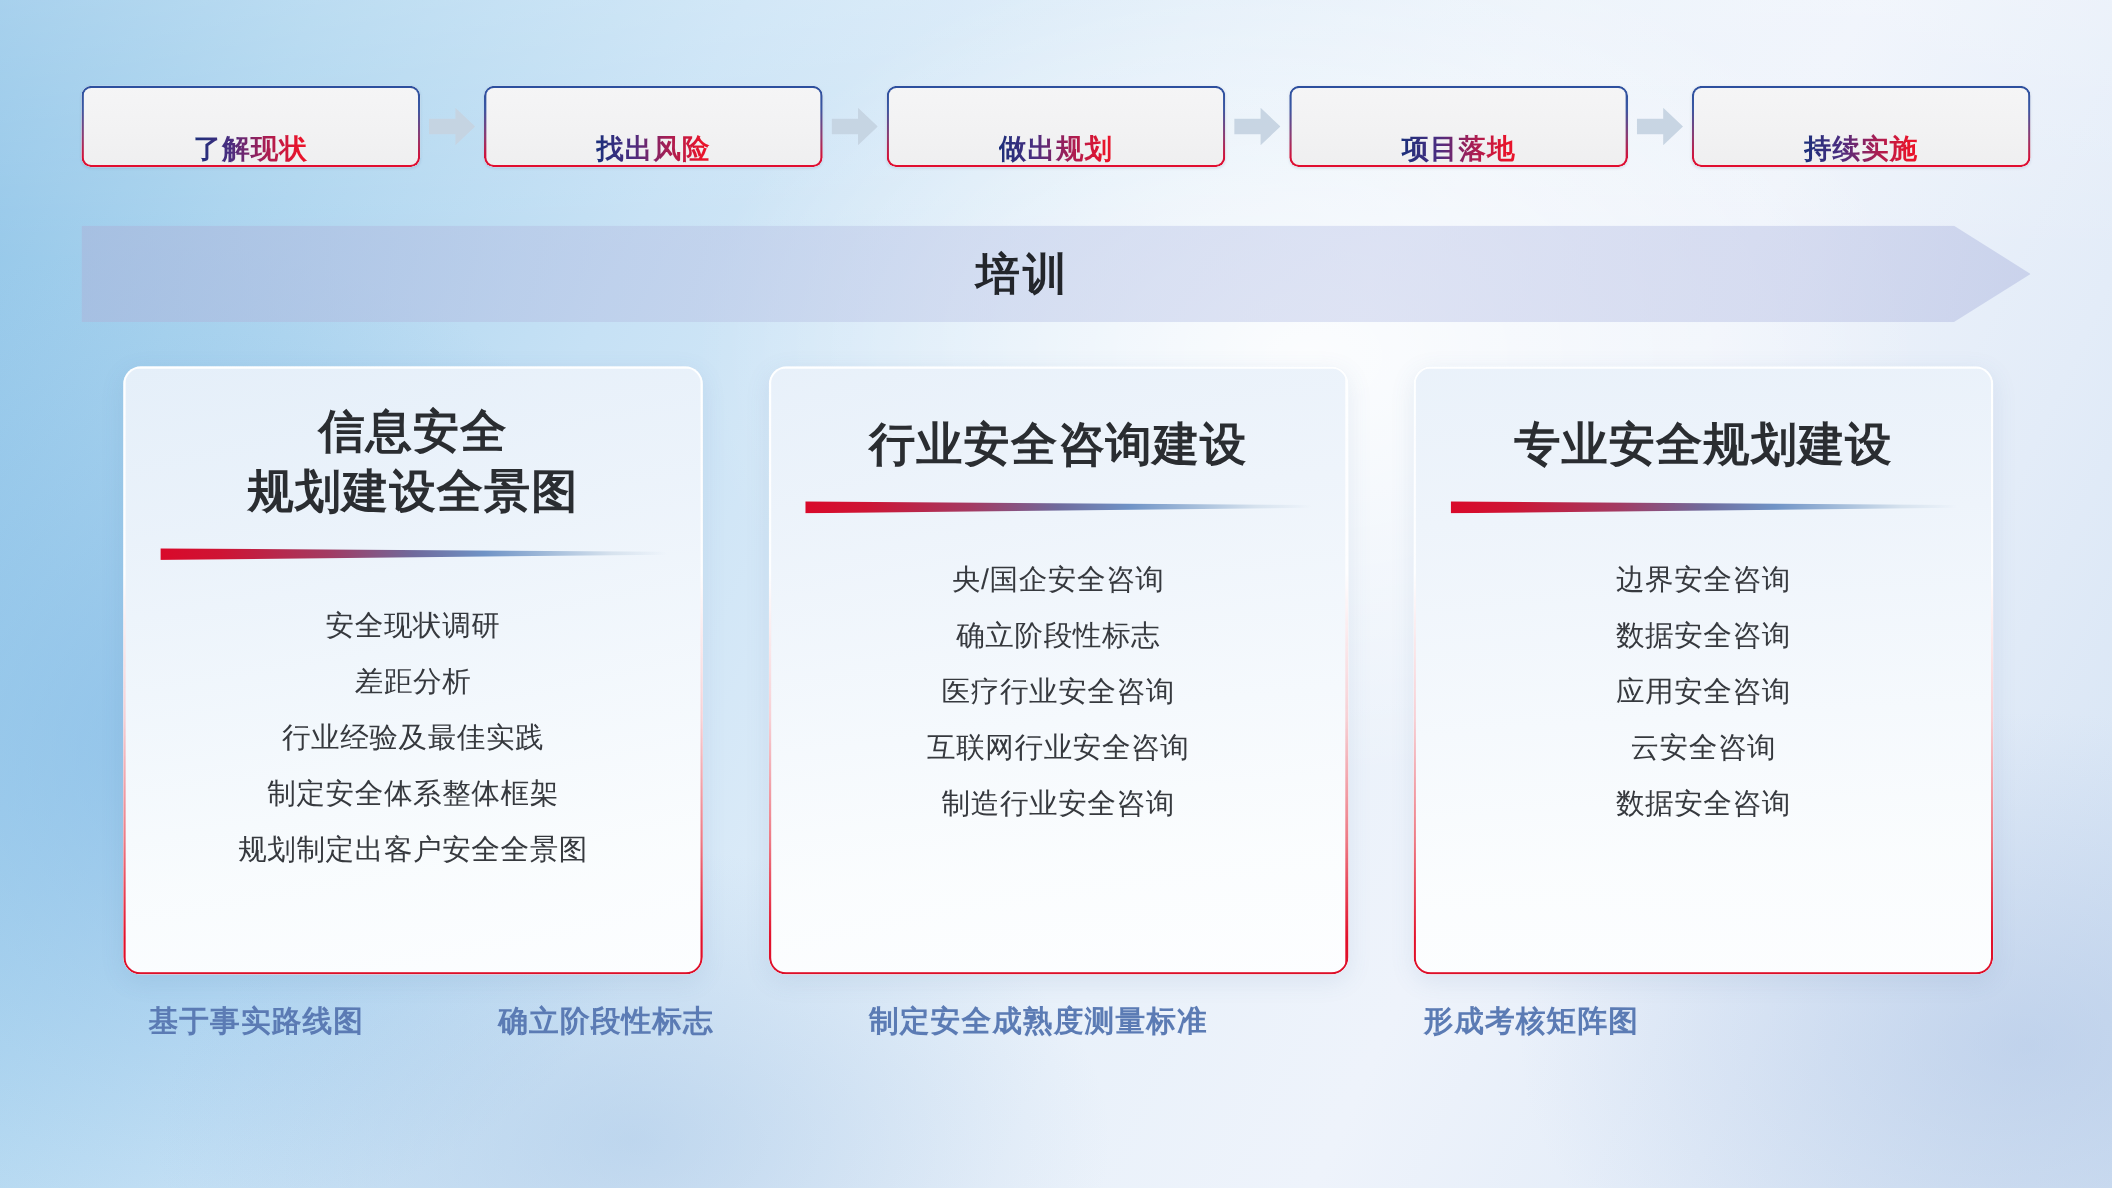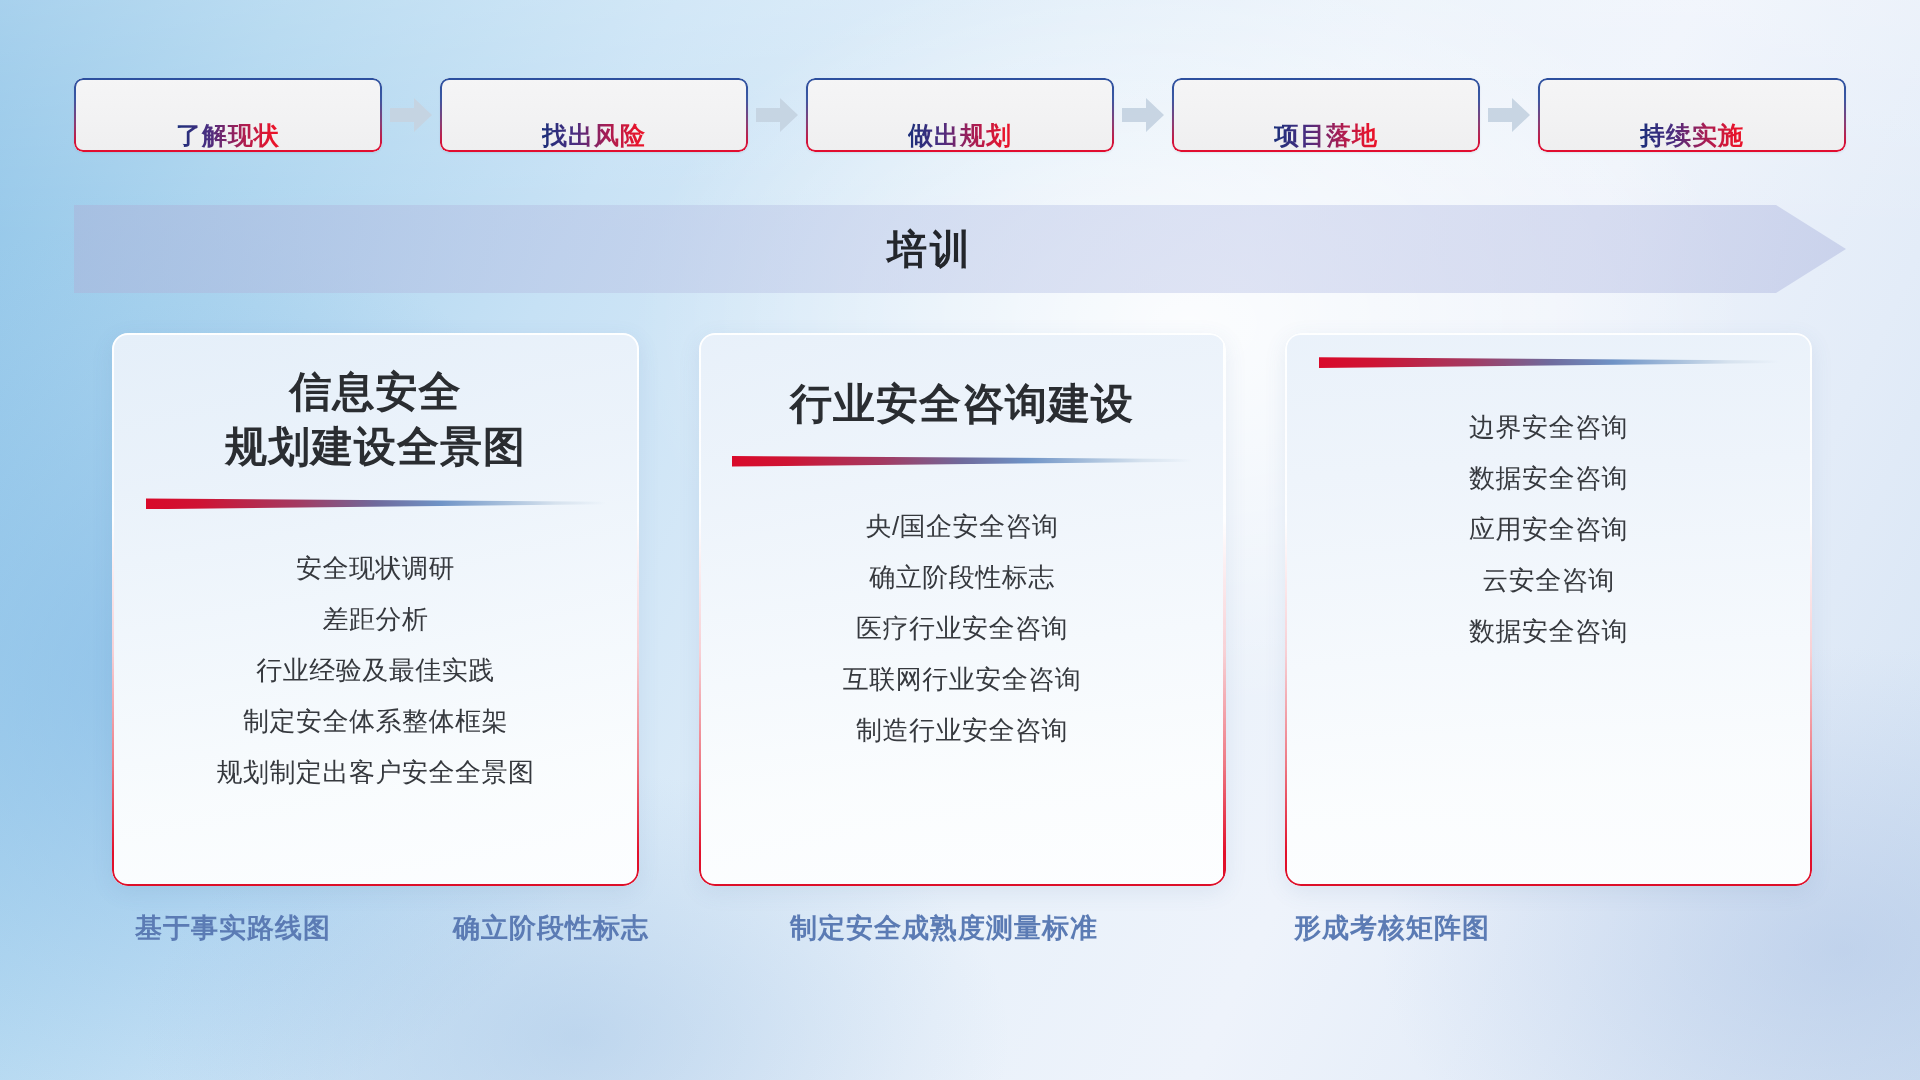--- a/index.html
+++ b/index.html
@@ -254,20 +254,23 @@
             <li>央/国企安全咨询</li>
             <li>确立阶段性标志</li>
             <li>医疗行业安全咨询</li>
             <li>互联网行业安全咨询</li>
             <li>制造行业安全咨询</li>
           </ul>
         </div>
       </div>
       <div class="card">
         <div class="card-inner">
+          <div class="card-title">
+            <div>专业安全规划建设</div>
+          </div>
           <div class="divider">
             <div class="wedge"></div>
           </div>
           <ul class="card-list">
             <li>边界安全咨询</li>
             <li>数据安全咨询</li>
             <li>应用安全咨询</li>
             <li>云安全咨询</li>
             <li>数据安全咨询</li>
           </ul>

